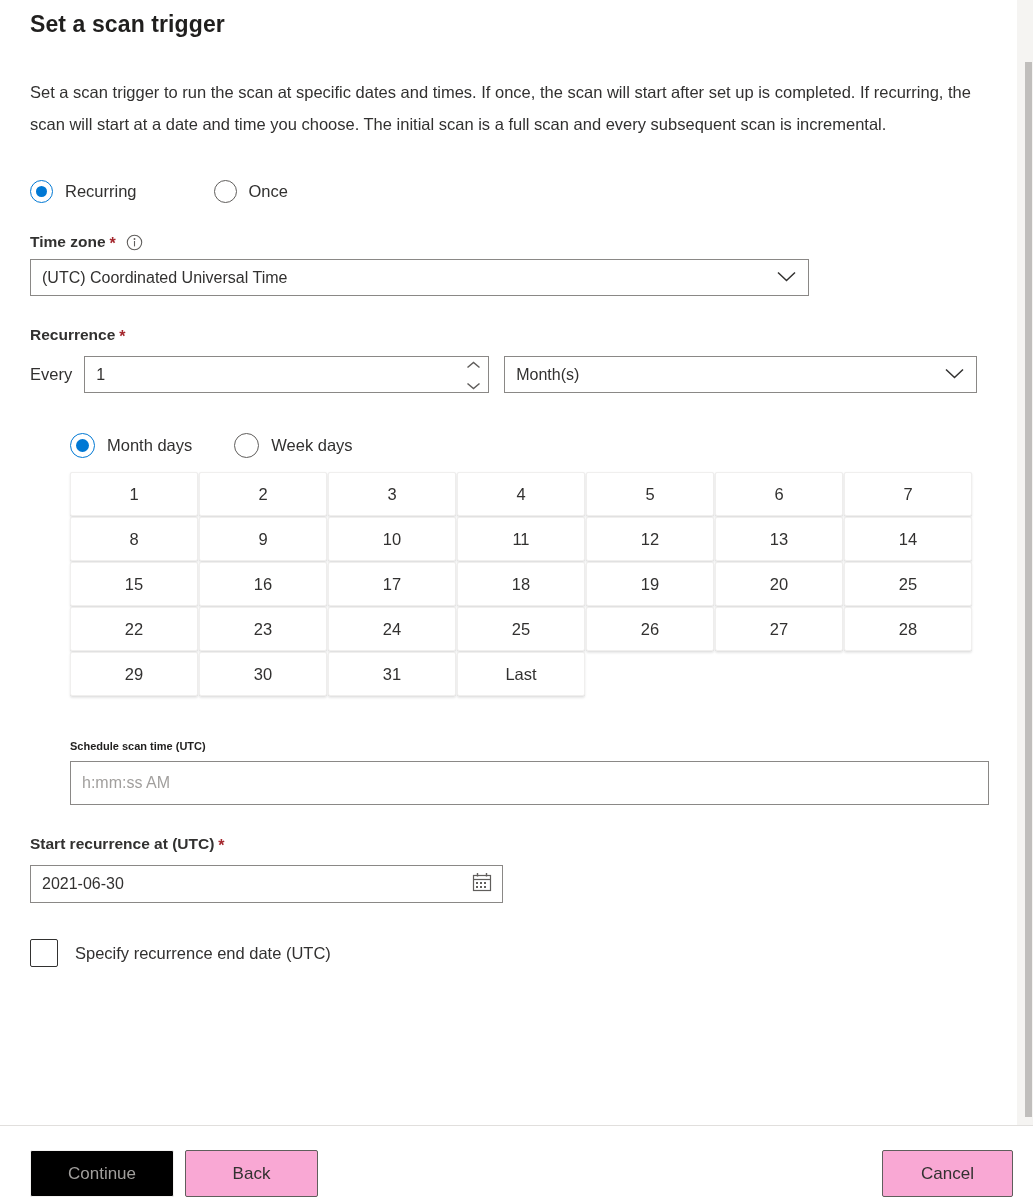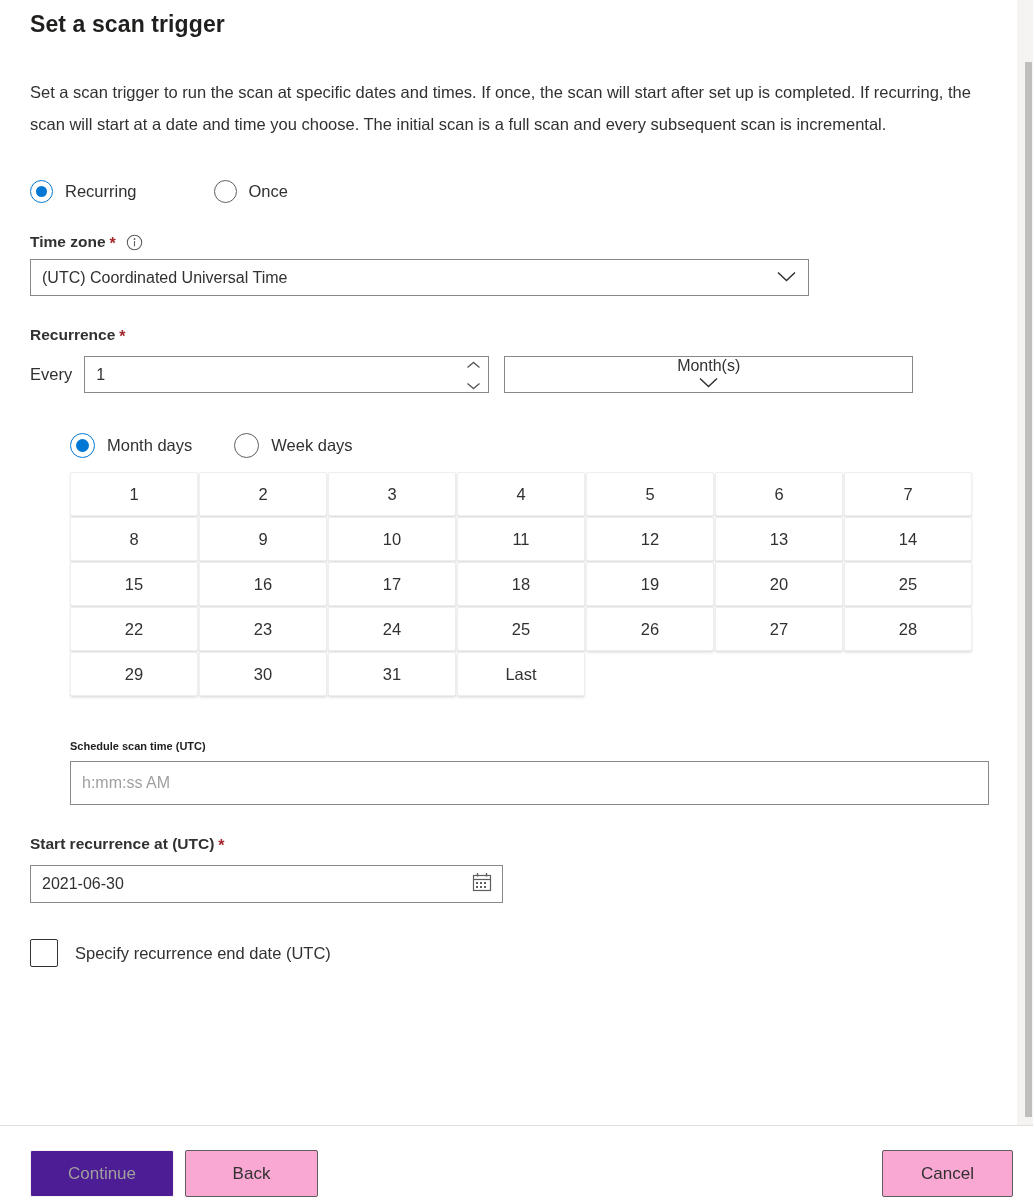--- a/index.html
+++ b/index.html
@@ -186,21 +186,21 @@
   .spin-arrows {
     width: 30px;
     height: 100%;
     display: flex;
     flex-direction: column;
     justify-content: center;
     align-items: center;
     gap: 3px;
     cursor: pointer;
   }
-  .unit-select { width: 409px; margin-left: 15px; flex-direction: column; }
+  .unit-select { width: 473px; margin-left: 15px; }
 
   
   .sub-radio-row {
     display: flex;
     align-items: center;
     padding-top: 40px;
     padding-left: 40px;
   }
   .sub-radio-row .radio-outer { width: 25px; height: 25px; border-width: 1.8px; }
   .sub-radio-row .radio-dot { width: 13px; height: 13px; }
@@ -304,21 +304,21 @@
     align-items: center;
     justify-content: center;
     font-size: 17px;
     border-radius: 2px;
     cursor: pointer;
     background: #f9a8d4;
     border: 1px solid #605e5c;
     color: #323130;
   }
   .btn.disabled {
-    background: #4c1d95;
+    background: #000000;
     border: 1px solid #f3f2f1;
     color: #a19f9d;
     cursor: default;
   }
   #btn-continue { left: 30px; top: 24px; width: 144px; }
   #btn-back     { left: 185px; top: 24px; width: 133px; }
   #btn-cancel   { left: 882px; top: 24px; width: 131px; }
 </style>
 </head>
 <body>

